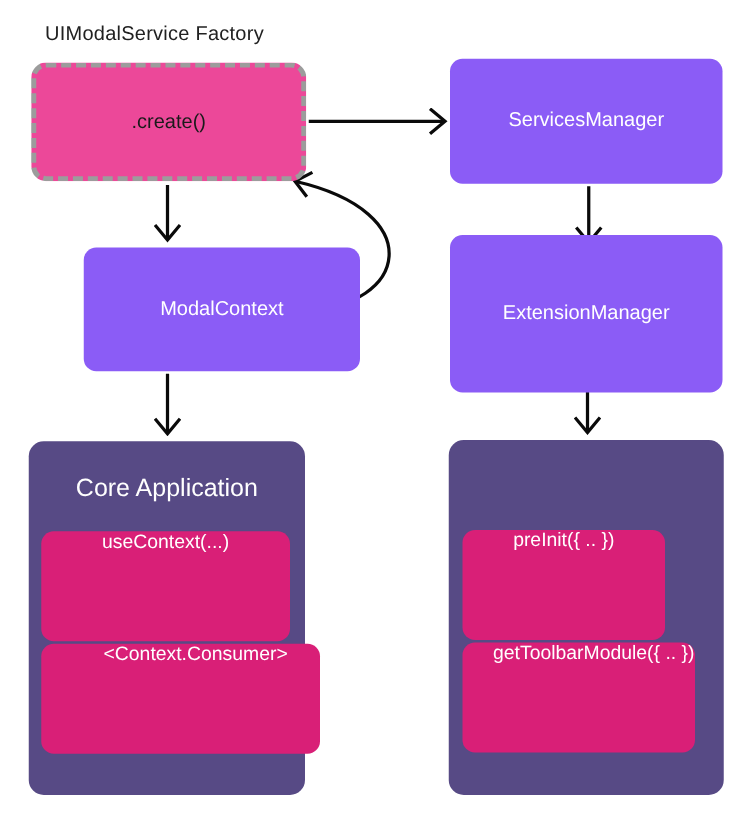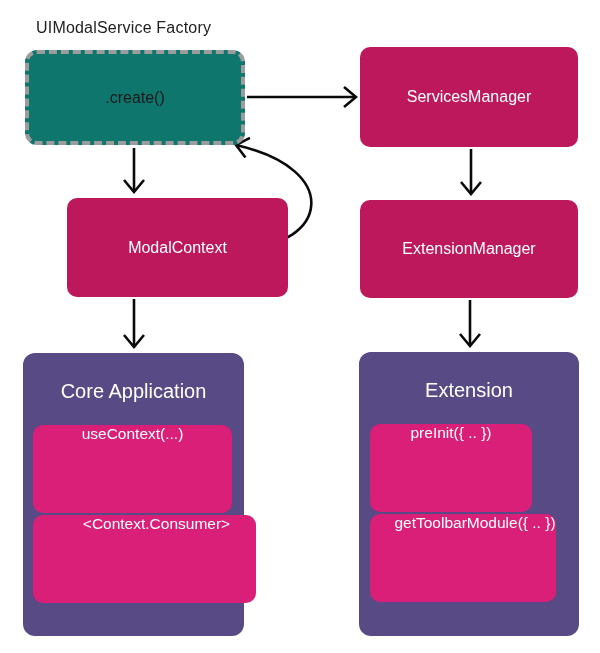--- a/index.html
+++ b/index.html
@@ -31,33 +31,33 @@
     align-items: center;
     justify-content: center;
     box-sizing: border-box;
     text-align: center;
   }
   .node-dashed {
     left: 25px; top: 50px;
     width: 220px; height: 95px;
     border: 4px dashed #9c9c9c;
     border-radius: 12px;
-    background: #0f766e;
+    background: #ec4899;
     color: #1a1a1a;
     font-size: 16px;
   }
   .node-blue {
-    background: #be185d;
+    background: #8b5cf6;
     border-radius: 10px;
     color: #ffffff;
     font-size: 16px;
   }
   .node-services   { left: 360px; top: 47px;  width: 218px; height: 100px; }
   .node-modal      { left: 23px;  top: 198px; width: 221px; height: 99px; margin-left: 44px;  }
-  .node-extmgr     { left: 360px; top: 200px; width: 218px; height: 98px;  }
+  .node-extmgr     { left: 360px; top: 188px; width: 218px; height: 126px;  }
   .group {
     position: absolute;
     background: #574a85;
     border-radius: 12px;
   }
   .group-core { left: 23px;  top: 353px; width: 221px; height: 283px; }
   .group-ext  { left: 359px; top: 352px; width: 220px; height: 284px; }
   .group-title {
     position: absolute;
     left: 0; top: 27px;
@@ -126,21 +126,20 @@
     <div class="group-title">Core Application</div>
     <div class="pill pill-1">
       <span>useContext(...)</span>
     </div>
     <div class="pill pill-2">
       <span>&lt;Context.Consumer&gt;</span>
     </div>
   </div>
 
   <div class="group group-ext">
-    <div class="group-title">Extension</div>
     <div class="pill pill-1">
       <span>preInit({ .. })</span>
     </div>
     <div class="pill pill-2">
       <span>getToolbarModule({ .. })</span>
     </div>
   </div>
 
 </div>
 

